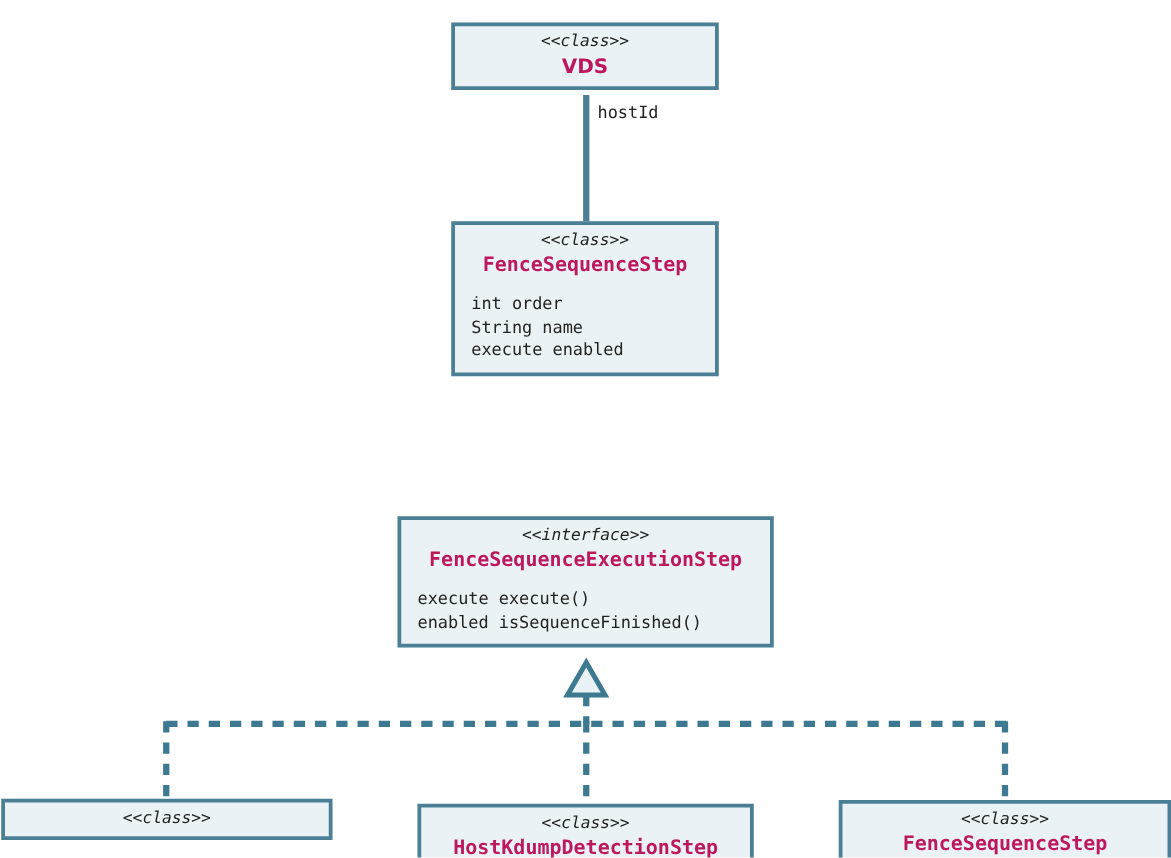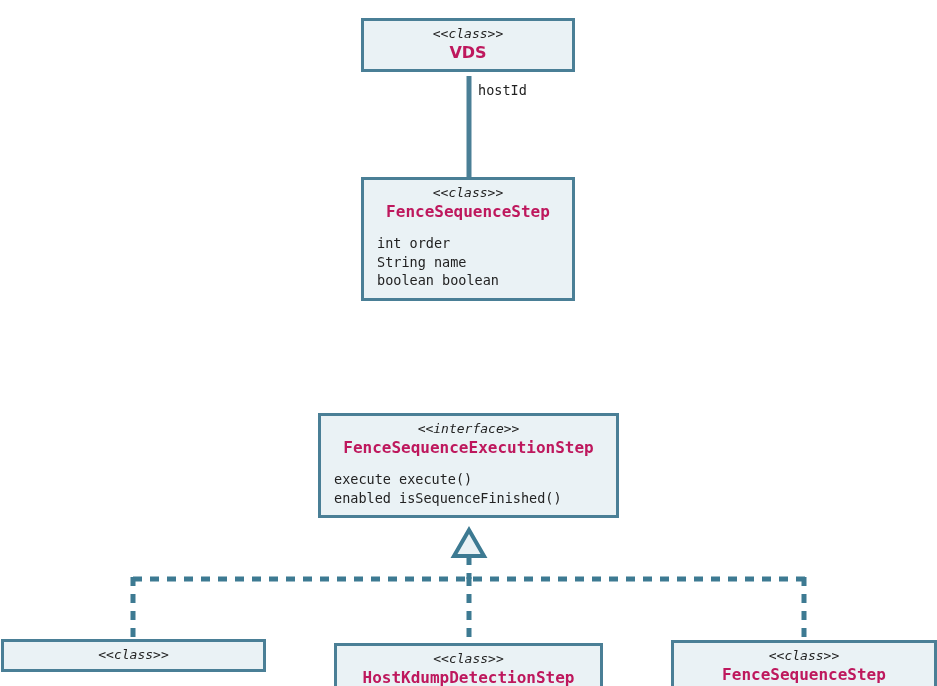--- a/index.html
+++ b/index.html
@@ -136,21 +136,21 @@
   <div class="edge-label" id="label-hostid">hostId</div>
 
   <div class="uml-box" id="box-fencesequencestep">
     <div class="uml-head">
       <div class="uml-stereotype">&lt;&lt;class&gt;&gt;</div>
       <div class="uml-name">FenceSequenceStep</div>
     </div>
     <div class="uml-members">
       <div class="uml-member">int order</div>
       <div class="uml-member">String name</div>
-      <div class="uml-member">boolean boolean</div>
+      <div class="uml-member">execute enabled</div>
     </div>
   </div>
 
   <div class="uml-box" id="box-fencesequenceexecstep">
     <div class="uml-head">
       <div class="uml-stereotype">&lt;&lt;interface&gt;&gt;</div>
       <div class="uml-name">FenceSequenceExecutionStep</div>
     </div>
     <div class="uml-members">
       <div class="uml-member">execute execute()</div>

